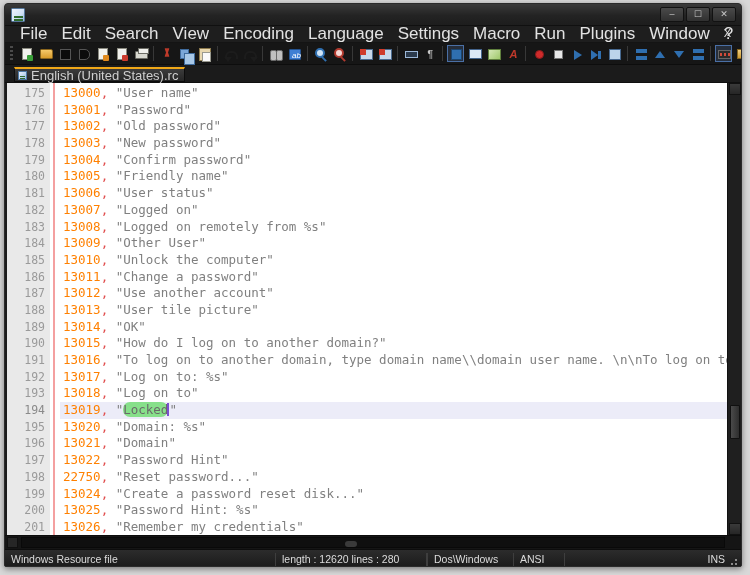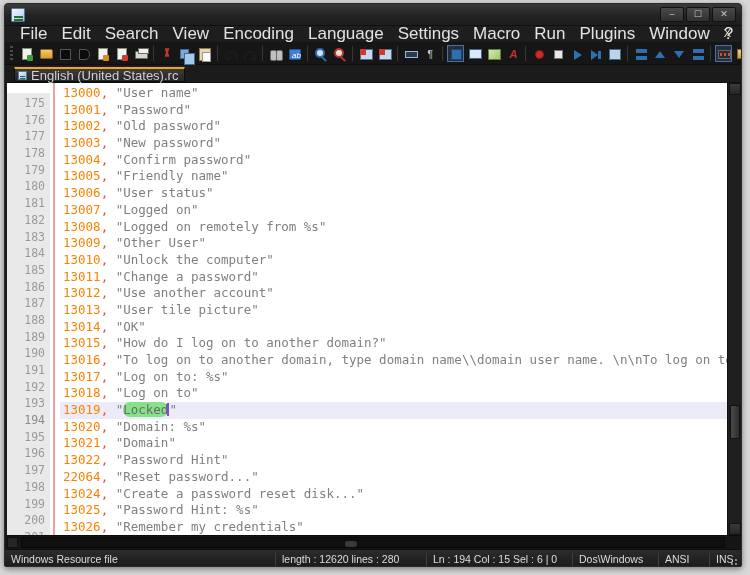--- a/index.html
+++ b/index.html
@@ -222,21 +222,20 @@
     overflow: hidden;
     border-left: 2px solid #1b1b1b;
   }
   .gutter {
     width: 43px;
     background: #e9e9e9;
     flex: 0 0 auto;
     padding-top: 2px;
     position: relative;
     border-right: 0;
-    margin-top: 10px;
   }
   .gutter-line {
     height: 16.7px;
     line-height: 16.7px;
     text-align: right;
     padding-right: 5px;
     color: #9a9a9a;
     font-family: "DejaVu Sans Mono", monospace;
     font-size: 11.5px;
   }
@@ -572,21 +571,21 @@
         <div class="code-line"><span class="tok-num">13013</span><span class="tok-comma">,</span> <span class="tok-str">"User tile picture"</span></div>
         <div class="code-line"><span class="tok-num">13014</span><span class="tok-comma">,</span> <span class="tok-str">"OK"</span></div>
         <div class="code-line"><span class="tok-num">13015</span><span class="tok-comma">,</span> <span class="tok-str">"How do I log on to another domain?"</span></div>
         <div class="code-line"><span class="tok-num">13016</span><span class="tok-comma">,</span> <span class="tok-str">"To log on to another domain, type domain name\\domain user name. \n\nTo log on to</span></div>
         <div class="code-line"><span class="tok-num">13017</span><span class="tok-comma">,</span> <span class="tok-str">"Log on to: %s"</span></div>
         <div class="code-line"><span class="tok-num">13018</span><span class="tok-comma">,</span> <span class="tok-str">"Log on to"</span></div>
         <div class="code-line active"><span class="tok-num">13019</span><span class="tok-comma">,</span> <span class="tok-str">"</span><span class="sel">Locked</span><span class="caret"></span><span class="tok-str">"</span></div>
         <div class="code-line"><span class="tok-num">13020</span><span class="tok-comma">,</span> <span class="tok-str">"Domain: %s"</span></div>
         <div class="code-line"><span class="tok-num">13021</span><span class="tok-comma">,</span> <span class="tok-str">"Domain"</span></div>
         <div class="code-line"><span class="tok-num">13022</span><span class="tok-comma">,</span> <span class="tok-str">"Password Hint"</span></div>
-        <div class="code-line"><span class="tok-num">22064</span><span class="tok-comma">,</span> <span class="tok-str">"Reset password..."</span></div>
+        <div class="code-line"><span class="tok-num">22750</span><span class="tok-comma">,</span> <span class="tok-str">"Reset password..."</span></div>
         <div class="code-line"><span class="tok-num">13024</span><span class="tok-comma">,</span> <span class="tok-str">"Create a password reset disk..."</span></div>
         <div class="code-line"><span class="tok-num">13025</span><span class="tok-comma">,</span> <span class="tok-str">"Password Hint: %s"</span></div>
         <div class="code-line"><span class="tok-num">13026</span><span class="tok-comma">,</span> <span class="tok-str">"Remember my credentials"</span></div>
       </div>
 
       <div class="vscroll">
         <div class="arrow-t"></div>
         <div class="thumb"></div>
         <div class="arrow-b"></div>
       </div>
@@ -597,21 +596,20 @@
       <div class="htrack">
         <div class="hthumb"></div>
       </div>
     </div>
 
     <div class="statusbar">
       <div class="sb-cell sb-1">Windows Resource file</div>
       <div class="sb-div"></div>
       <div class="sb-cell sb-2">length : 12620   lines : 280</div>
       <div class="sb-div"></div>
-      <div class="sb-cell sb-3">Ln : 194     Col : 15     Sel : 6 | 0</div>
       <div class="sb-div"></div>
       <div class="sb-cell sb-4">Dos\Windows</div>
       <div class="sb-div"></div>
       <div class="sb-cell sb-5">ANSI</div>
       <div class="sb-div"></div>
       <div class="sb-cell sb-6">INS</div>
       <div class="sb-grip"></div>
     </div>
 
   </div>

